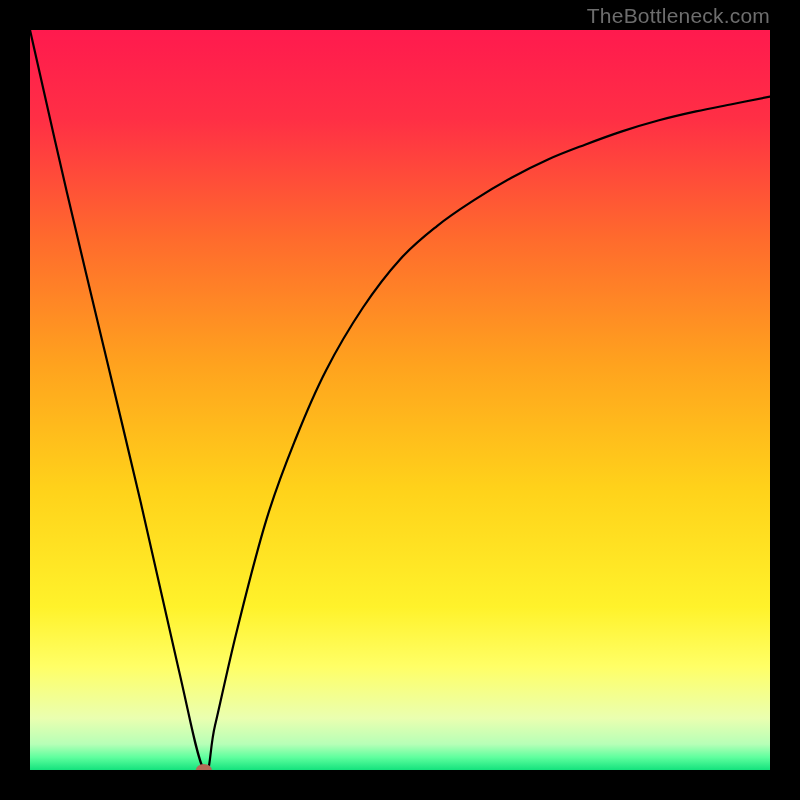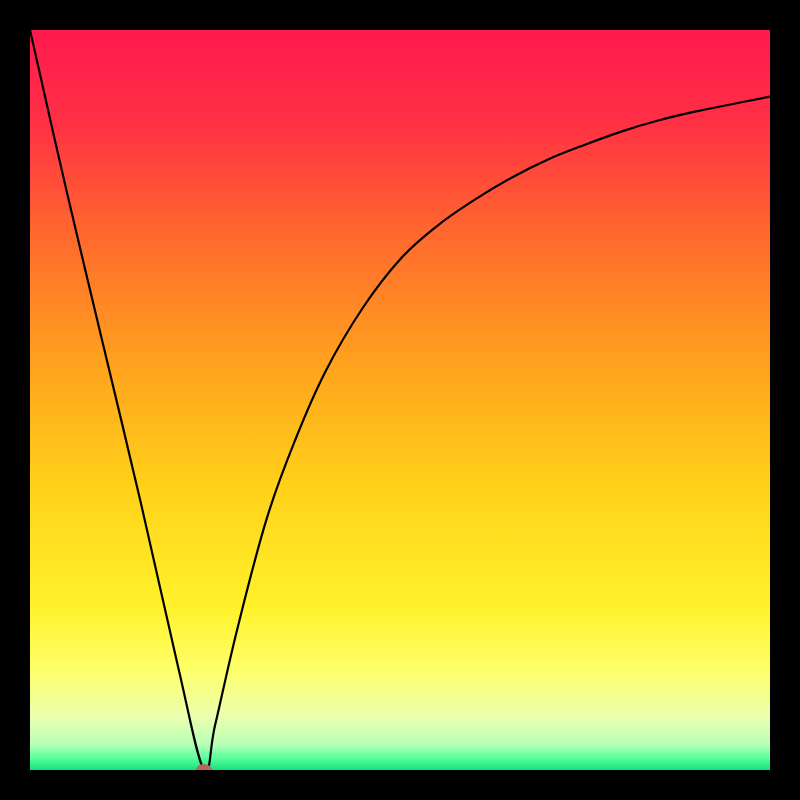--- a/index.html
+++ b/index.html
@@ -42,20 +42,21 @@
     color: #6d6d6d;
     font-weight: 500;
     letter-spacing: 0.2px;
   }
 </style>
 </head>
 <body>
 
 <div class="frame">
 
+  <div class="watermark">TheBottleneck.com</div>
 
   <div class="plot-area">
     <svg class="gradient" width="740" height="740" viewBox="0 0 740 740" preserveAspectRatio="none">
       <defs>
         <linearGradient id="bg-grad" x1="0" y1="0" x2="0" y2="1">
             <stop offset="0%" stop-color="#ff1a4e"></stop>
             <stop offset="12%" stop-color="#ff2f45"></stop>
             <stop offset="28.000000000000004%" stop-color="#ff6a2d"></stop>
             <stop offset="45%" stop-color="#ffa21e"></stop>
             <stop offset="62%" stop-color="#ffd21a"></stop>

